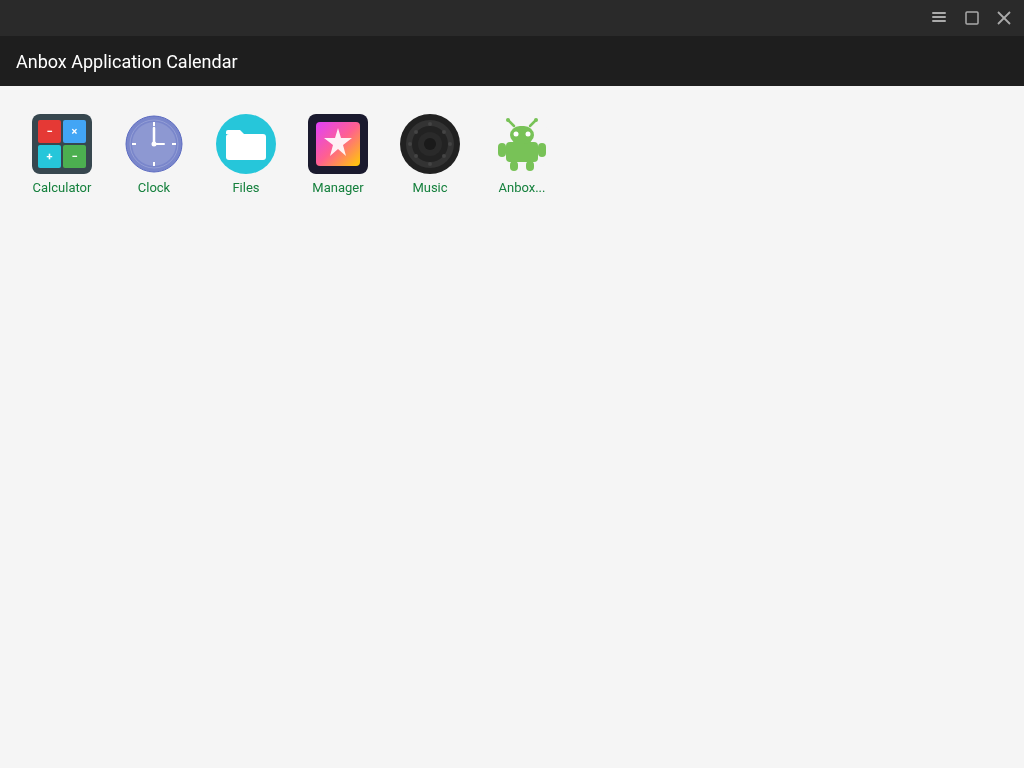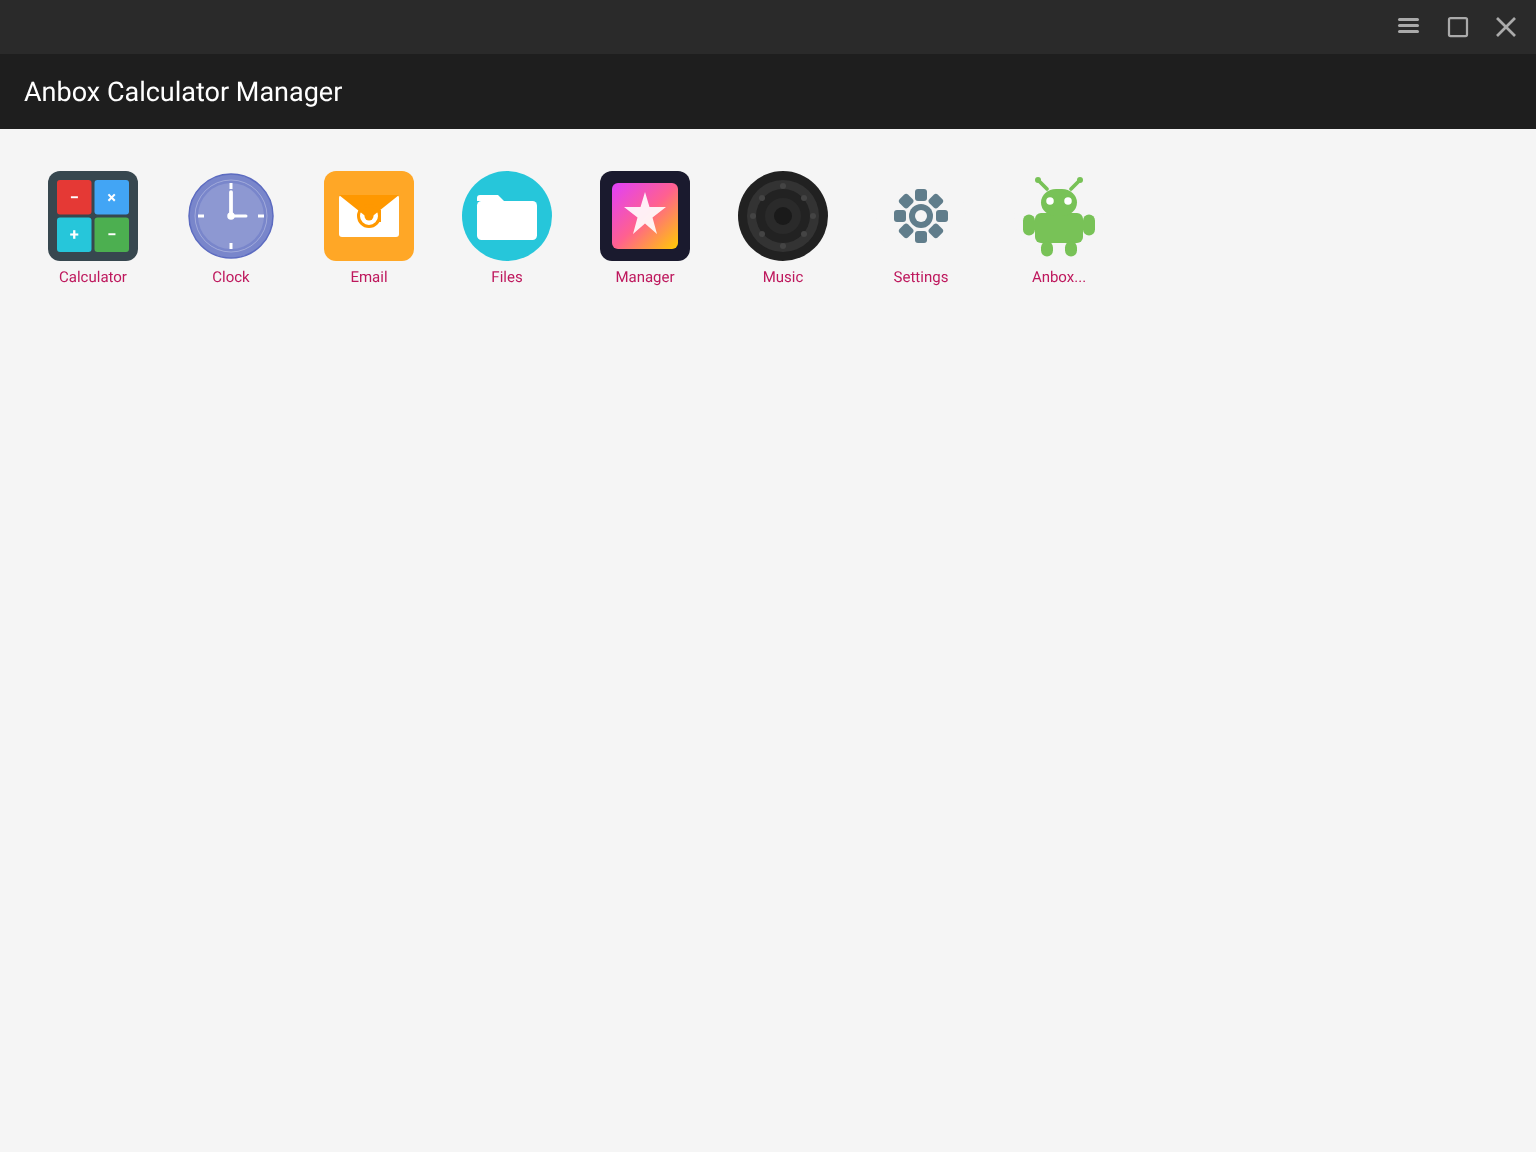--- a/index.html
+++ b/index.html
@@ -80,22 +80,22 @@
       height: 60px;
       margin-bottom: 6px;
       border-radius: 8px;
       display: flex;
       align-items: center;
       justify-content: center;
       overflow: hidden;
     }
 
     .app-label {
-      font-size: 10px;
-      color: #be185d;
+      font-size: 13px;
+      color: #15803d;
       text-align: center;
       line-height: 1.2;
     }
 
     
     .calc-icon {
       background: #37474f;
       width: 60px;
       height: 60px;
       border-radius: 6px;
@@ -179,21 +179,21 @@
   </div>
   <div class="window-control">
     <svg width="16" height="16" viewBox="0 0 16 16" fill="none">
       <line x1="2" y1="2" x2="14" y2="14" stroke="#aaa" stroke-width="1.8"></line>
       <line x1="14" y1="2" x2="2" y2="14" stroke="#aaa" stroke-width="1.8"></line>
     </svg>
   </div>
 </div>
 
 <div class="titlebar">
-  <span class="titlebar-title">Anbox Calculator Manager</span>
+  <span class="titlebar-title">Anbox Application Calendar</span>
 </div>
 
 <div class="main-content">
   <div class="app-grid">
 
     <div class="app-item">
       <div class="app-icon">
         <div class="calc-icon">
           <div class="calc-cell red">−</div>
           <div class="calc-cell blue">×</div>
@@ -219,36 +219,20 @@
 
           <line x1="30" y1="30" x2="30" y2="14" stroke="white" stroke-width="2.5" stroke-linecap="round"></line>
           <line x1="30" y1="30" x2="40" y2="30" stroke="white" stroke-width="2" stroke-linecap="round"></line>
           <circle cx="30" cy="30" r="2.5" fill="white"></circle>
         </svg>
       </div>
       <span class="app-label">Clock</span>
     </div>
 
 
-    <div class="app-item">
-      <div class="app-icon">
-        <svg width="60" height="60" viewBox="0 0 60 60">
-          <rect width="60" height="60" rx="6" fill="#ffa726"></rect>
-
-          <rect x="10" y="16" width="40" height="28" rx="2" fill="white"></rect>
-
-          <polygon points="10,16 30,32 50,16" fill="#ff9800"></polygon>
-
-          <circle cx="30" cy="30" r="7" fill="none" stroke="#ff9800" stroke-width="2"></circle>
-          <circle cx="30" cy="30" r="3" fill="#ff9800"></circle>
-          <line x1="37" y1="26" x2="37" y2="34" stroke="#ff9800" stroke-width="2"></line>
-        </svg>
-      </div>
-      <span class="app-label">Email</span>
-    </div>
 
     <div class="app-item">
       <div class="app-icon">
         <svg width="60" height="60" viewBox="0 0 60 60">
           <circle cx="30" cy="30" r="30" fill="#26c6da"></circle>
 
           <rect x="10" y="20" width="40" height="26" rx="3" fill="white"></rect>
           <path d="M10 20 L10 18 Q10 16 12 16 L24 16 L28 20 Z" fill="white"></path>
         </svg>
       </div>
@@ -290,42 +274,20 @@
           <circle cx="44" cy="42" r="2" fill="#444"></circle>
           <circle cx="30" cy="50" r="2" fill="#444"></circle>
           <circle cx="16" cy="42" r="2" fill="#444"></circle>
           <circle cx="10" cy="30" r="2" fill="#444"></circle>
           <circle cx="16" cy="18" r="2" fill="#444"></circle>
         </svg>
       </div>
       <span class="app-label">Music</span>
     </div>
 
-    <div class="app-item">
-      <div class="app-icon">
-        <svg width="60" height="60" viewBox="0 0 60 60">
-          <circle cx="30" cy="30" r="30" fill="#f5f5f5"></circle>
-
-          <g transform="translate(30,30)">
-            <circle r="8" fill="#607d8b"></circle>
-            <circle r="4" fill="#f5f5f5"></circle>
-
-            <rect x="-4" y="-18" width="8" height="8" rx="2" fill="#607d8b" transform="rotate(0)"></rect>
-            <rect x="-4" y="-18" width="8" height="8" rx="2" fill="#607d8b" transform="rotate(45)"></rect>
-            <rect x="-4" y="-18" width="8" height="8" rx="2" fill="#607d8b" transform="rotate(90)"></rect>
-            <rect x="-4" y="-18" width="8" height="8" rx="2" fill="#607d8b" transform="rotate(135)"></rect>
-            <rect x="-4" y="-18" width="8" height="8" rx="2" fill="#607d8b" transform="rotate(180)"></rect>
-            <rect x="-4" y="-18" width="8" height="8" rx="2" fill="#607d8b" transform="rotate(225)"></rect>
-            <rect x="-4" y="-18" width="8" height="8" rx="2" fill="#607d8b" transform="rotate(270)"></rect>
-            <rect x="-4" y="-18" width="8" height="8" rx="2" fill="#607d8b" transform="rotate(315)"></rect>
-          </g>
-        </svg>
-      </div>
-      <span class="app-label">Settings</span>
-    </div>
 
     <div class="app-item">
       <div class="app-icon">
         <svg width="60" height="60" viewBox="0 0 60 60">
 
           <circle cx="30" cy="30" r="30" fill="#f5f5f5"></circle>
 
           <rect x="14" y="28" width="32" height="20" rx="4" fill="#78c257"></rect>
 
           <rect x="18" y="12" width="24" height="18" rx="10" fill="#78c257"></rect>

